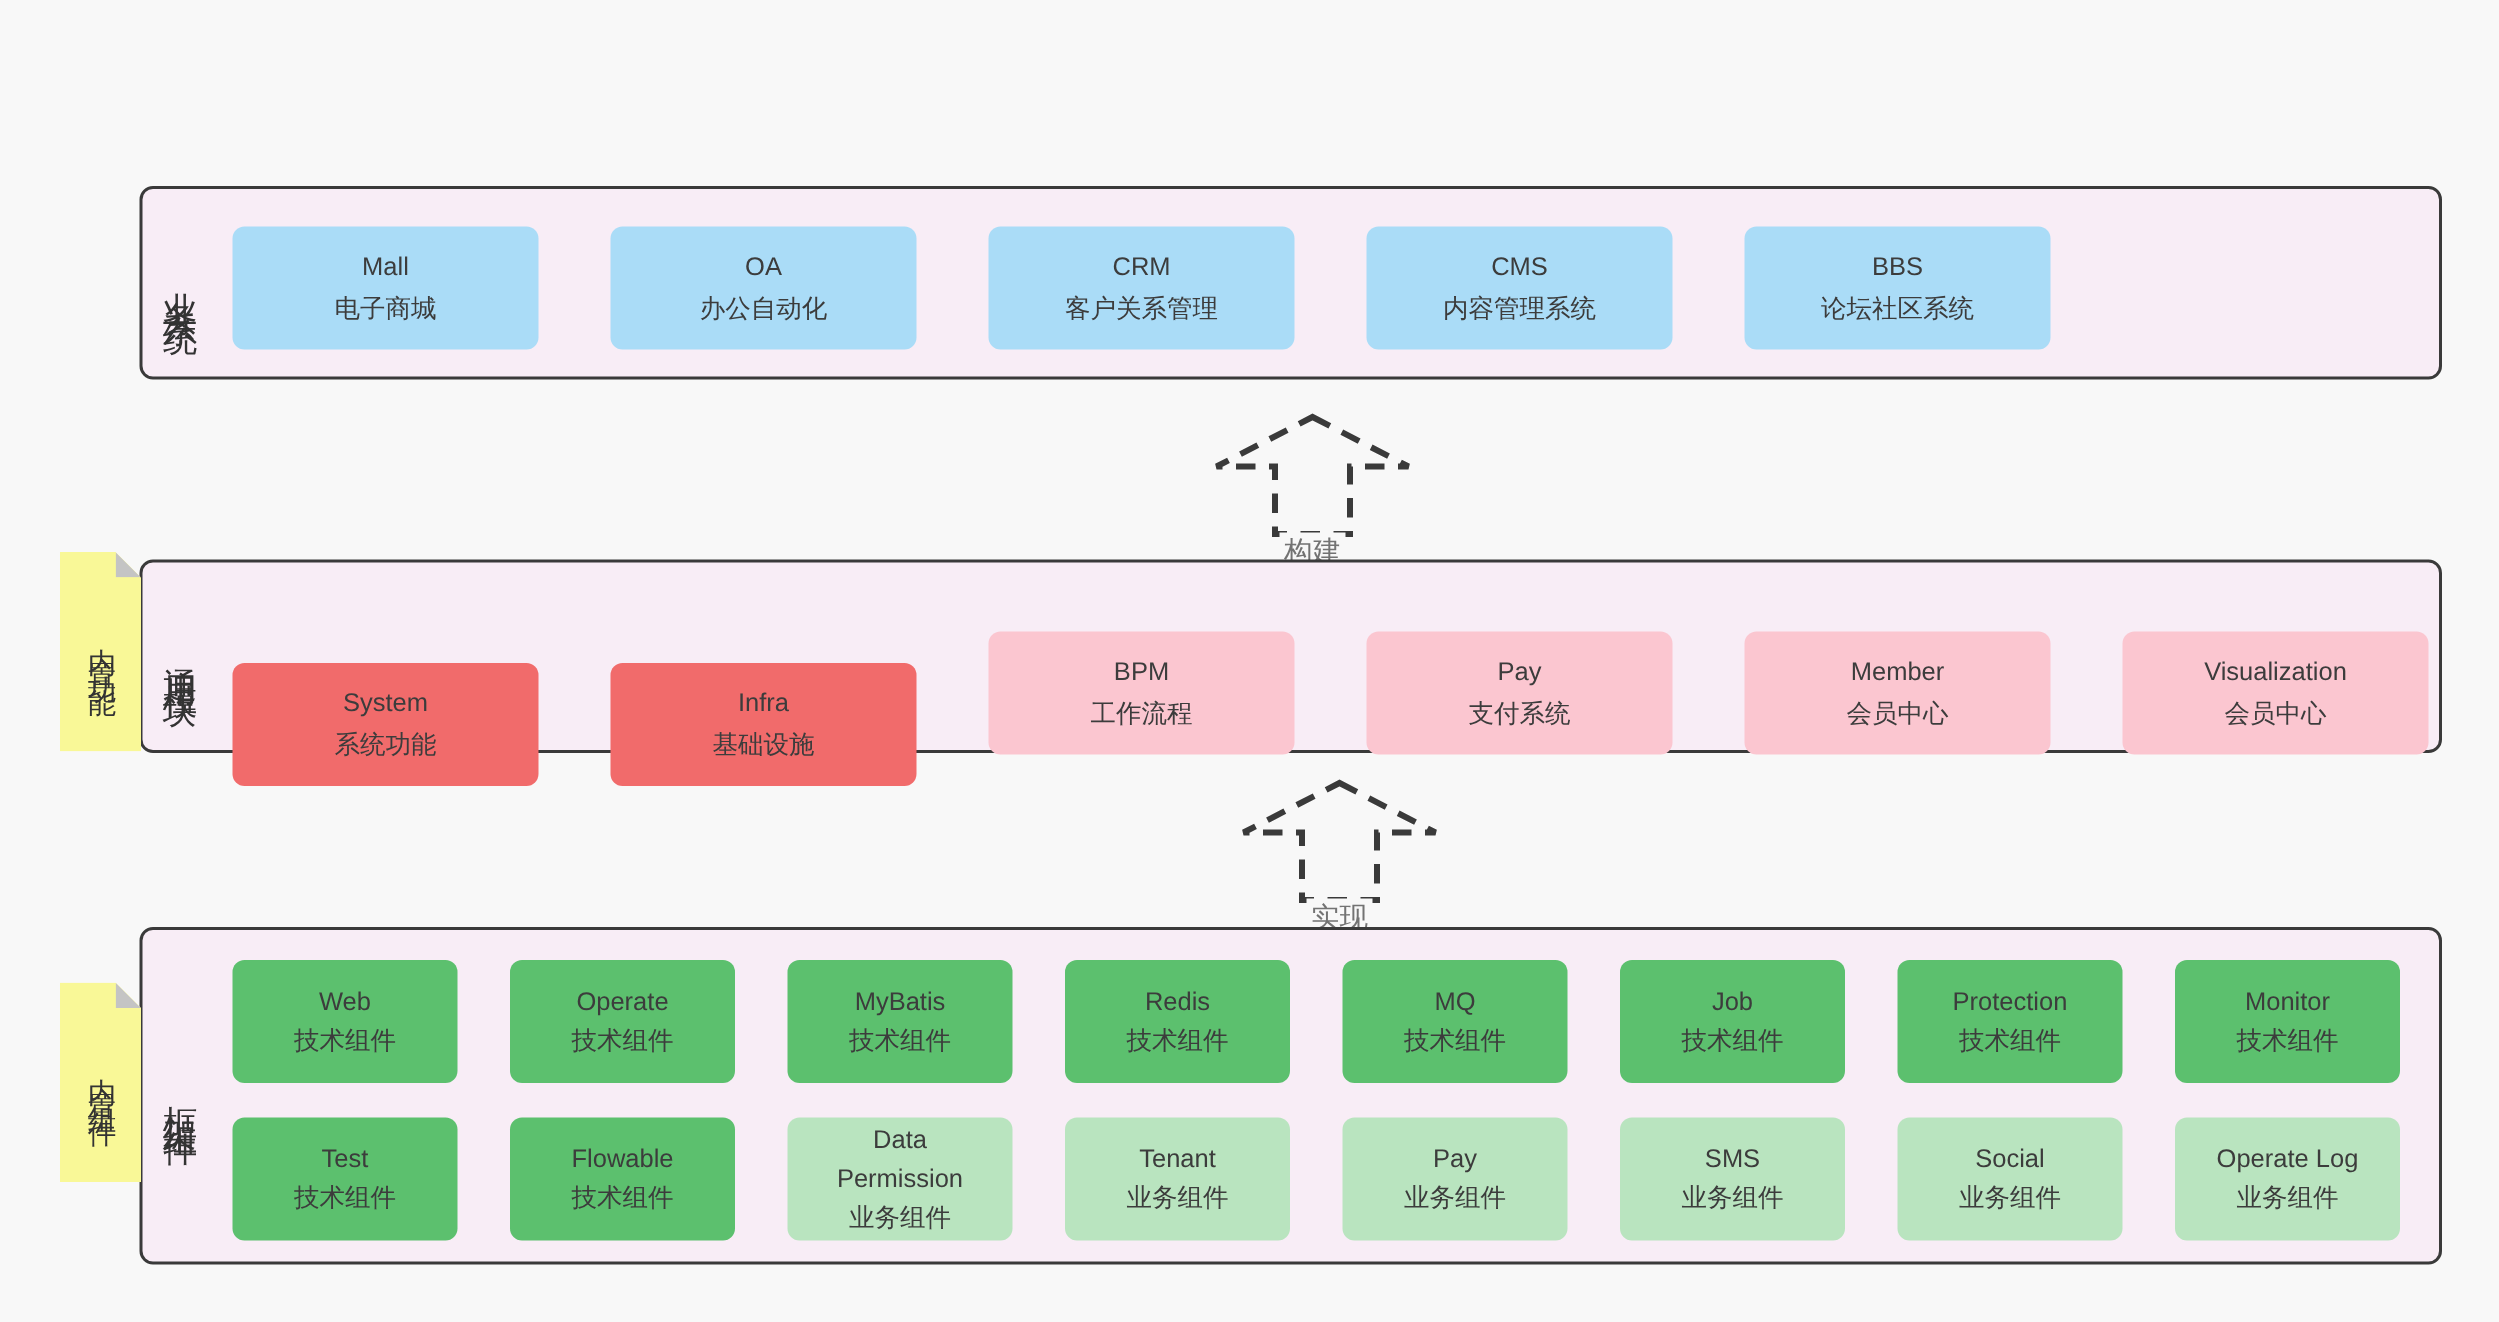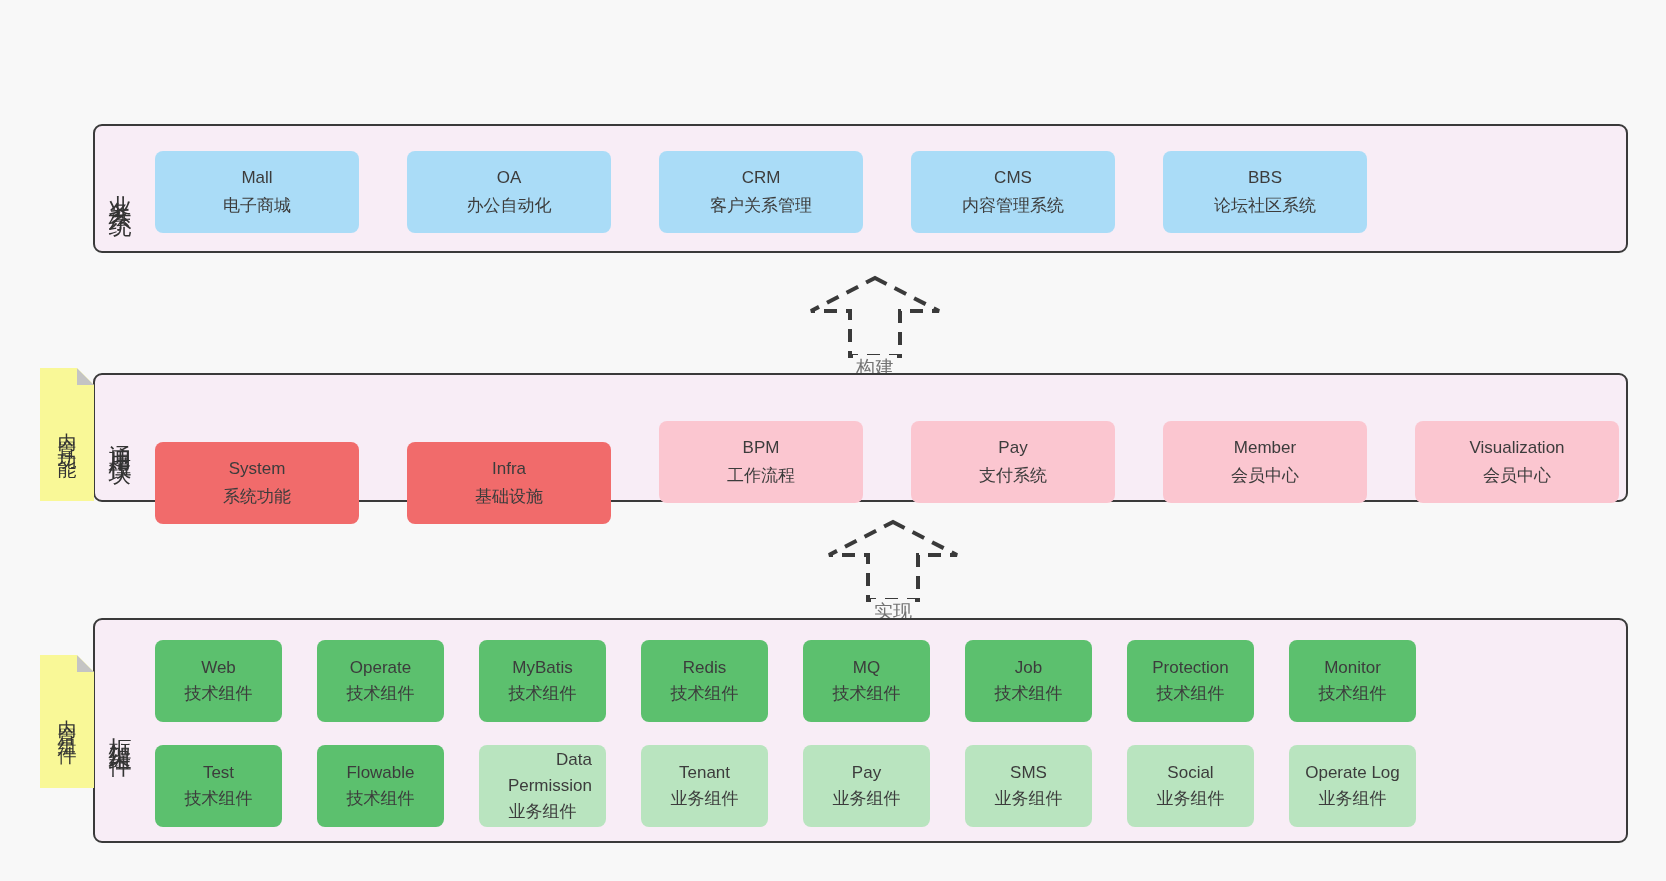--- a/index.html
+++ b/index.html
@@ -26,21 +26,21 @@
   .row-1{top:25px;}
   .grid-row{position:absolute;left:60px;display:flex;gap:35px;}
   .grid-row.r1{top:20px;}
   .grid-row.r2{top:125px;}
   .box{
     width:204px;height:82px;border-radius:8px;
     display:flex;flex-direction:column;align-items:center;justify-content:center;
     text-align:center;line-height:28px;font-size:17px;
     box-sizing:border-box;padding:0 10px;
   }
-  .grid-row .box{width:127px;line-height:26px;padding:0 14px;text-align:right;}
+  .grid-row .box{width:150px;line-height:26px;padding:0 14px;}
   .box .box-name{white-space:normal;}
   .blue{background:#aadcf7;}
   .red{background:#f16b6b;margin-top:42px;}
   .pink{background:#fbc6d0;margin-top:21px;}
   .green{background:#5cc06e;}
   .lightgreen{background:#b9e4bf;}
   .note{
     position:absolute;left:40px;width:54px;height:133px;z-index:5;
     background:#f9f897;
     clip-path:polygon(0 0, calc(100% - 17px) 0, 100% 17px, 100% 100%, 0 100%);

